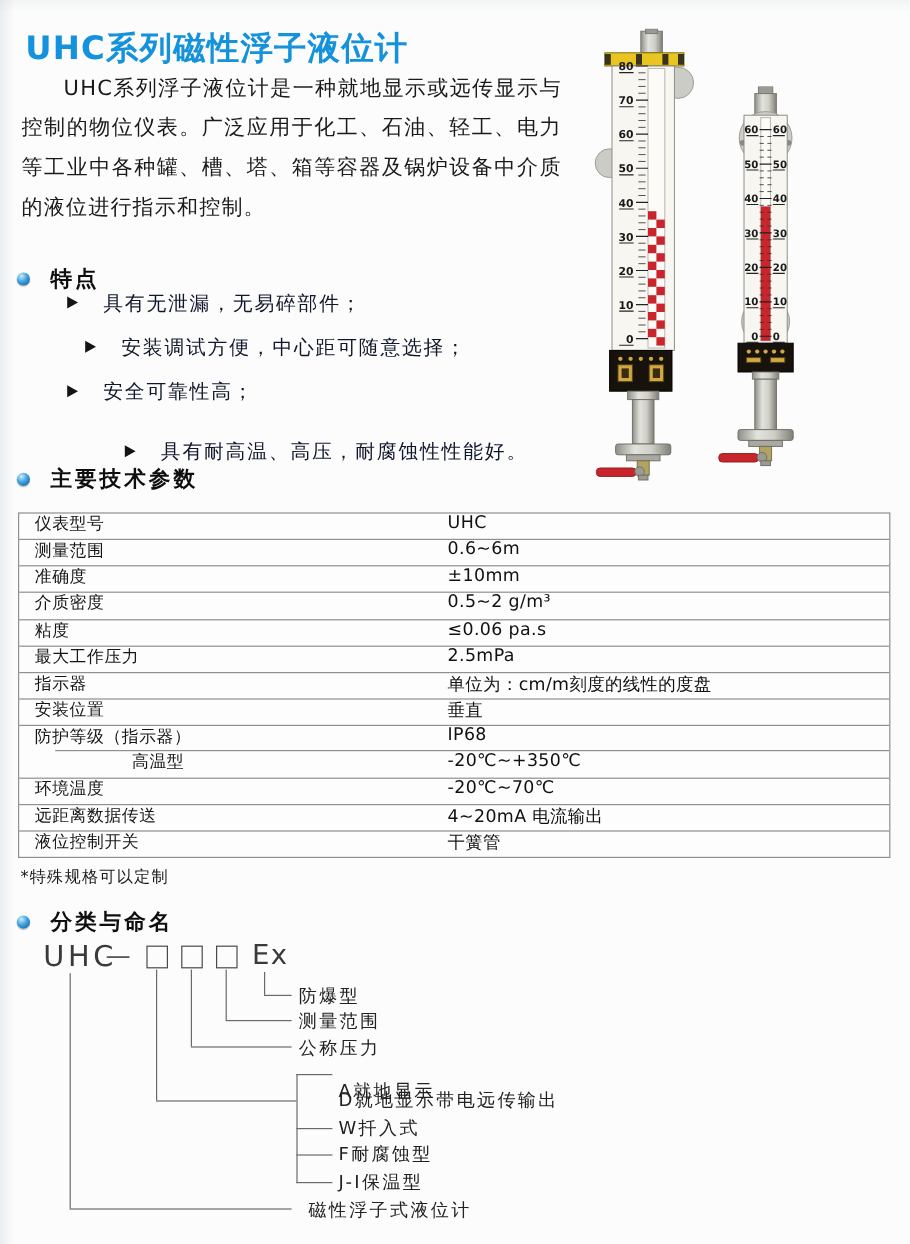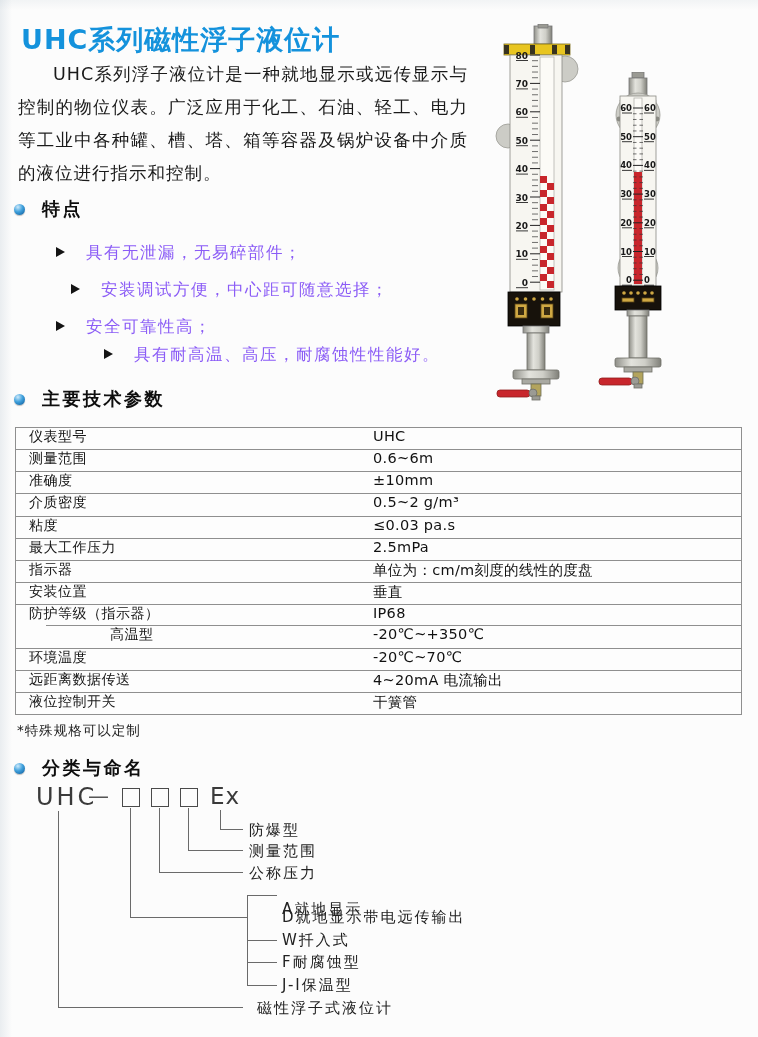--- a/index.html
+++ b/index.html
@@ -25,29 +25,29 @@
     font-size:17.5px;line-height:33px;letter-spacing:1px;
     text-indent:2em;text-align:justify;color:#1a1a1a;
   }
   .section{position:absolute;left:14px;display:flex;align-items:center;gap:17px;}
   .ball{
     width:11px;height:11px;border-radius:50%;flex:0 0 auto;
     background:radial-gradient(circle at 35% 28%, #cdeafb, #3fa0dc 45%, #0d5c9c 95%);
     box-shadow:0 1px 1px rgba(0,0,0,.25);
   }
   .section-label{font-size:18px;font-weight:bold;color:#0e0e0e;letter-spacing:2.5px;}
-  #features-head{top:197px;}
+  #features-head{top:220px;}
   #params-head{top:387px;}
   #naming-head{top:756px;}
 
   .feature-item{position:absolute;left:56px;display:flex;gap:21px;align-items:flex-start;
-    font-size:16.5px;letter-spacing:1.5px;color:#8b5cf6;}
+    font-size:16.5px;letter-spacing:1.5px;color:#0f172a;}
   .tri{width:0;height:0;border-left:9px solid #141414;border-top:5.5px solid transparent;
     border-bottom:5.5px solid transparent;margin-top:5px;flex:0 0 auto;}
-  #feat-0{top:242px;} #feat-1{top:279px;padding-left:15px;} #feat-2{top:316px;} #feat-3{top:344px;padding-left:48px;}
+  #feat-0{top:242px;} #feat-1{top:279px;padding-left:15px;} #feat-2{top:316px;} #feat-3{top:366px;padding-left:48px;}
 
   .param-table{
     position:absolute;left:15px;top:427px;width:727px;height:288px;
     border:1px solid #8f8f8f;display:flex;flex-direction:column;box-sizing:border-box;
     background:rgba(255,255,255,.4);
   }
   .prow{flex:1;display:flex;align-items:flex-start;position:relative;
     border-top:1px solid #8f8f8f;font-size:14px;color:#151515;}
   .prow:first-child{border-top:none;}
   .prow.merged{border-top:none;}
@@ -120,21 +120,21 @@
     <div class="prow">
       <span class="lbl">准确度</span>
       <span class="val">±10mm</span>
     </div>
     <div class="prow">
       <span class="lbl">介质密度</span>
       <span class="val">0.5~2 g/m³</span>
     </div>
     <div class="prow">
       <span class="lbl">粘度</span>
-      <span class="val">≤0.03 pa.s</span>
+      <span class="val">≤0.06 pa.s</span>
     </div>
     <div class="prow">
       <span class="lbl">最大工作压力</span>
       <span class="val">2.5mPa</span>
     </div>
     <div class="prow">
       <span class="lbl">指示器</span>
       <span class="val">单位为：cm/m刻度的线性的度盘</span>
     </div>
     <div class="prow">

